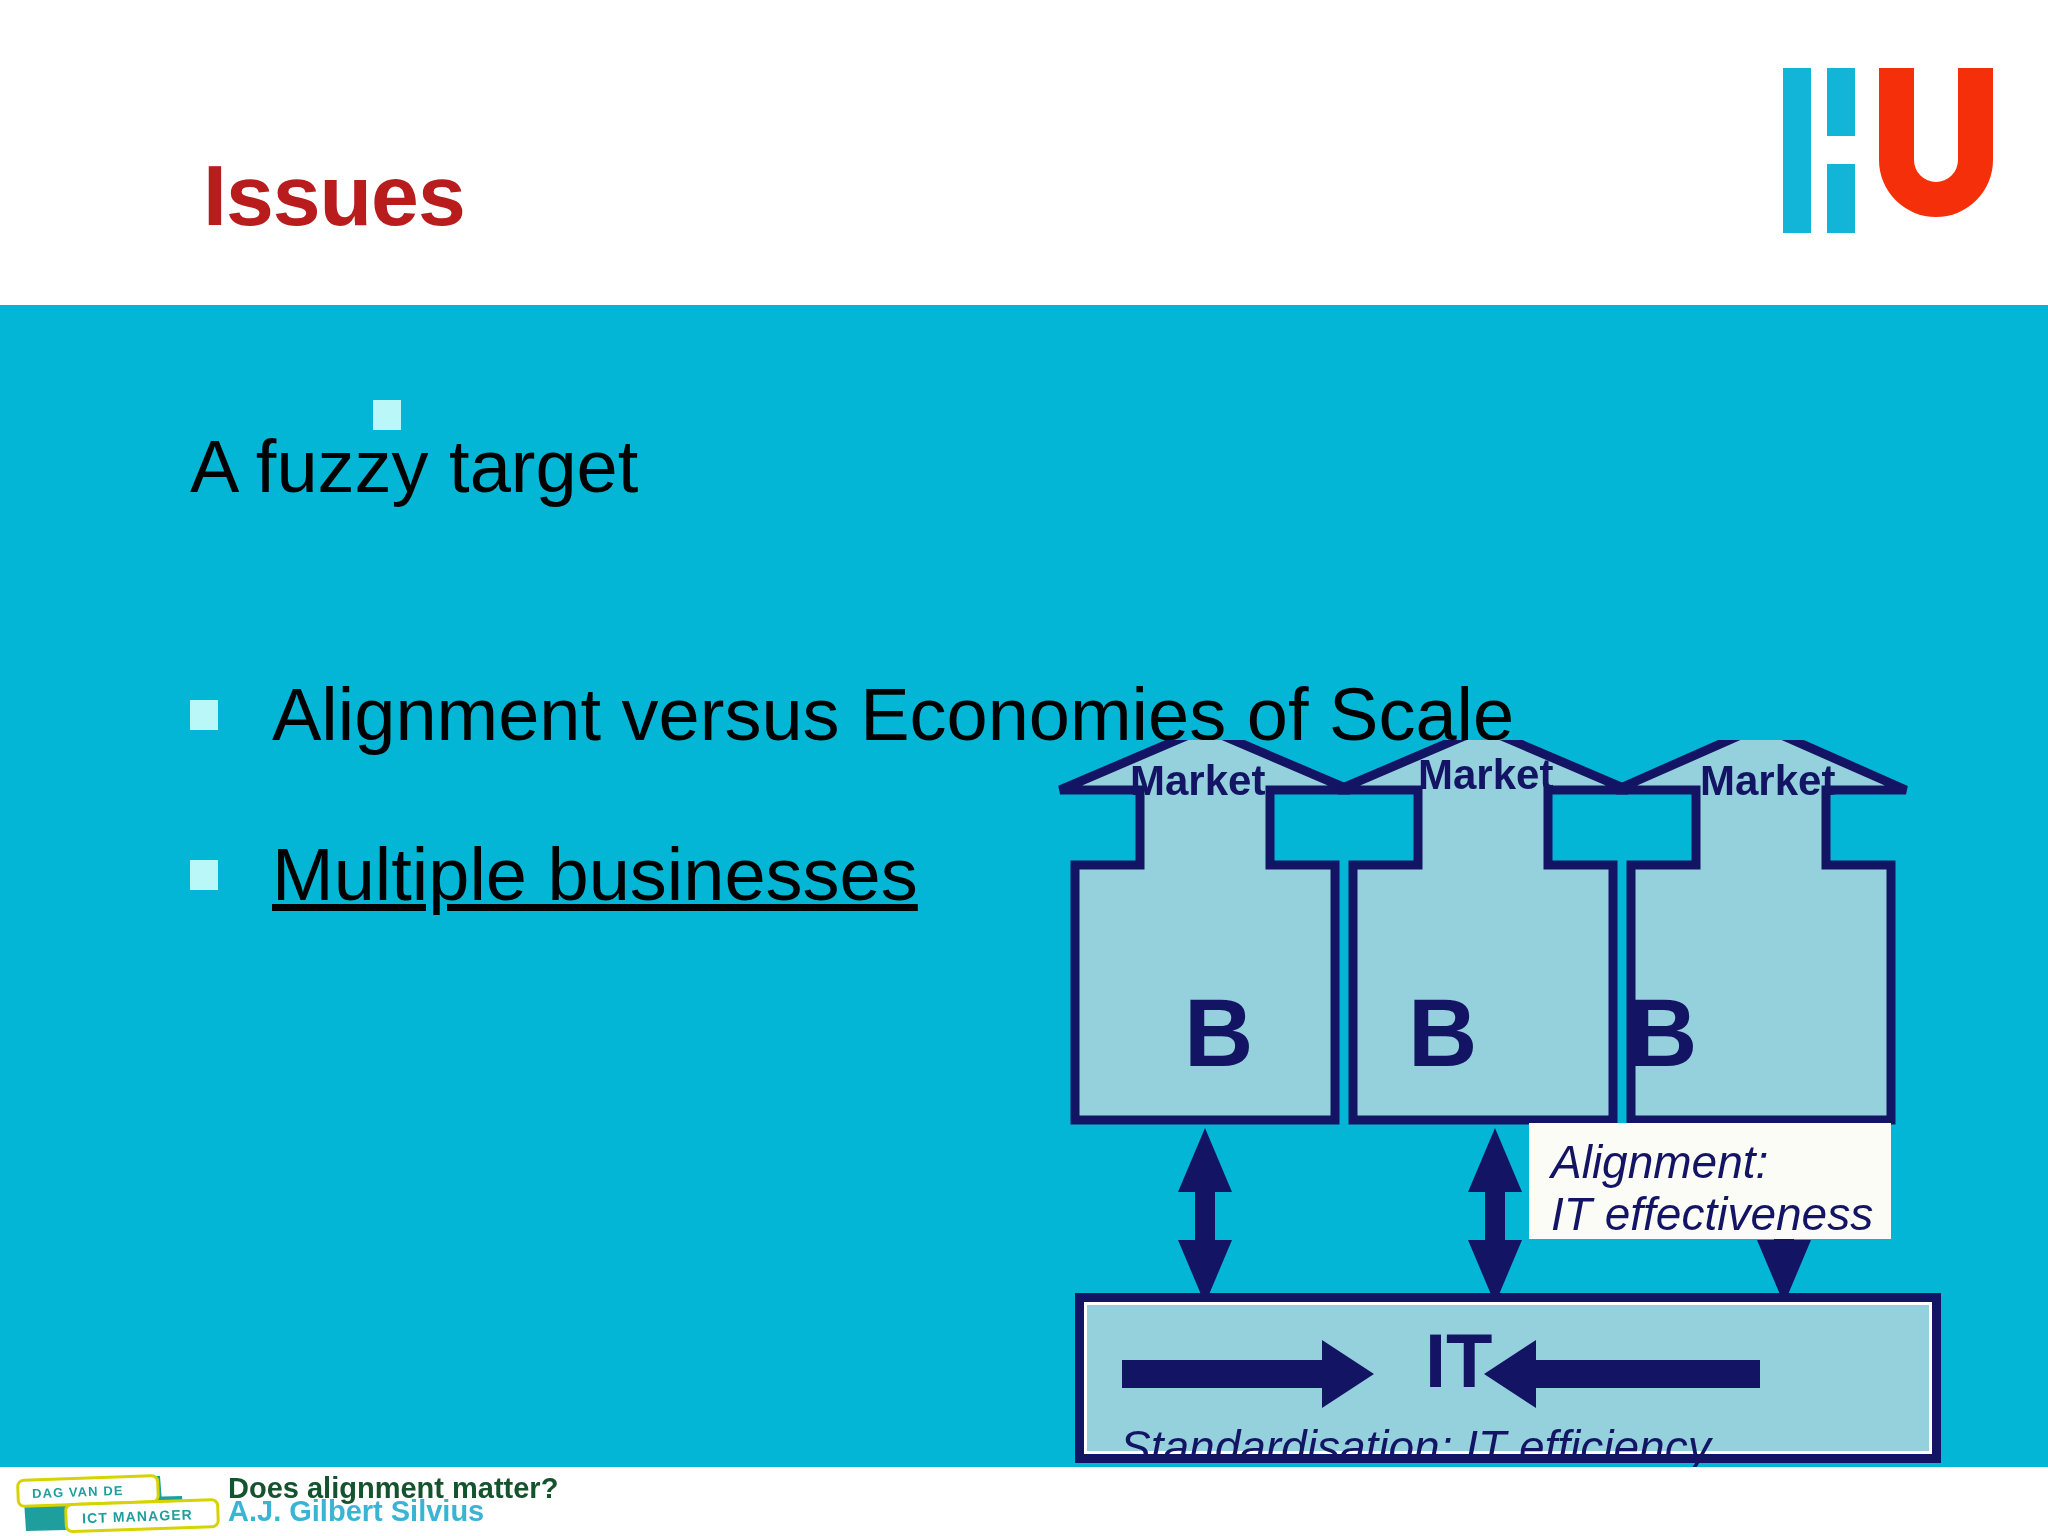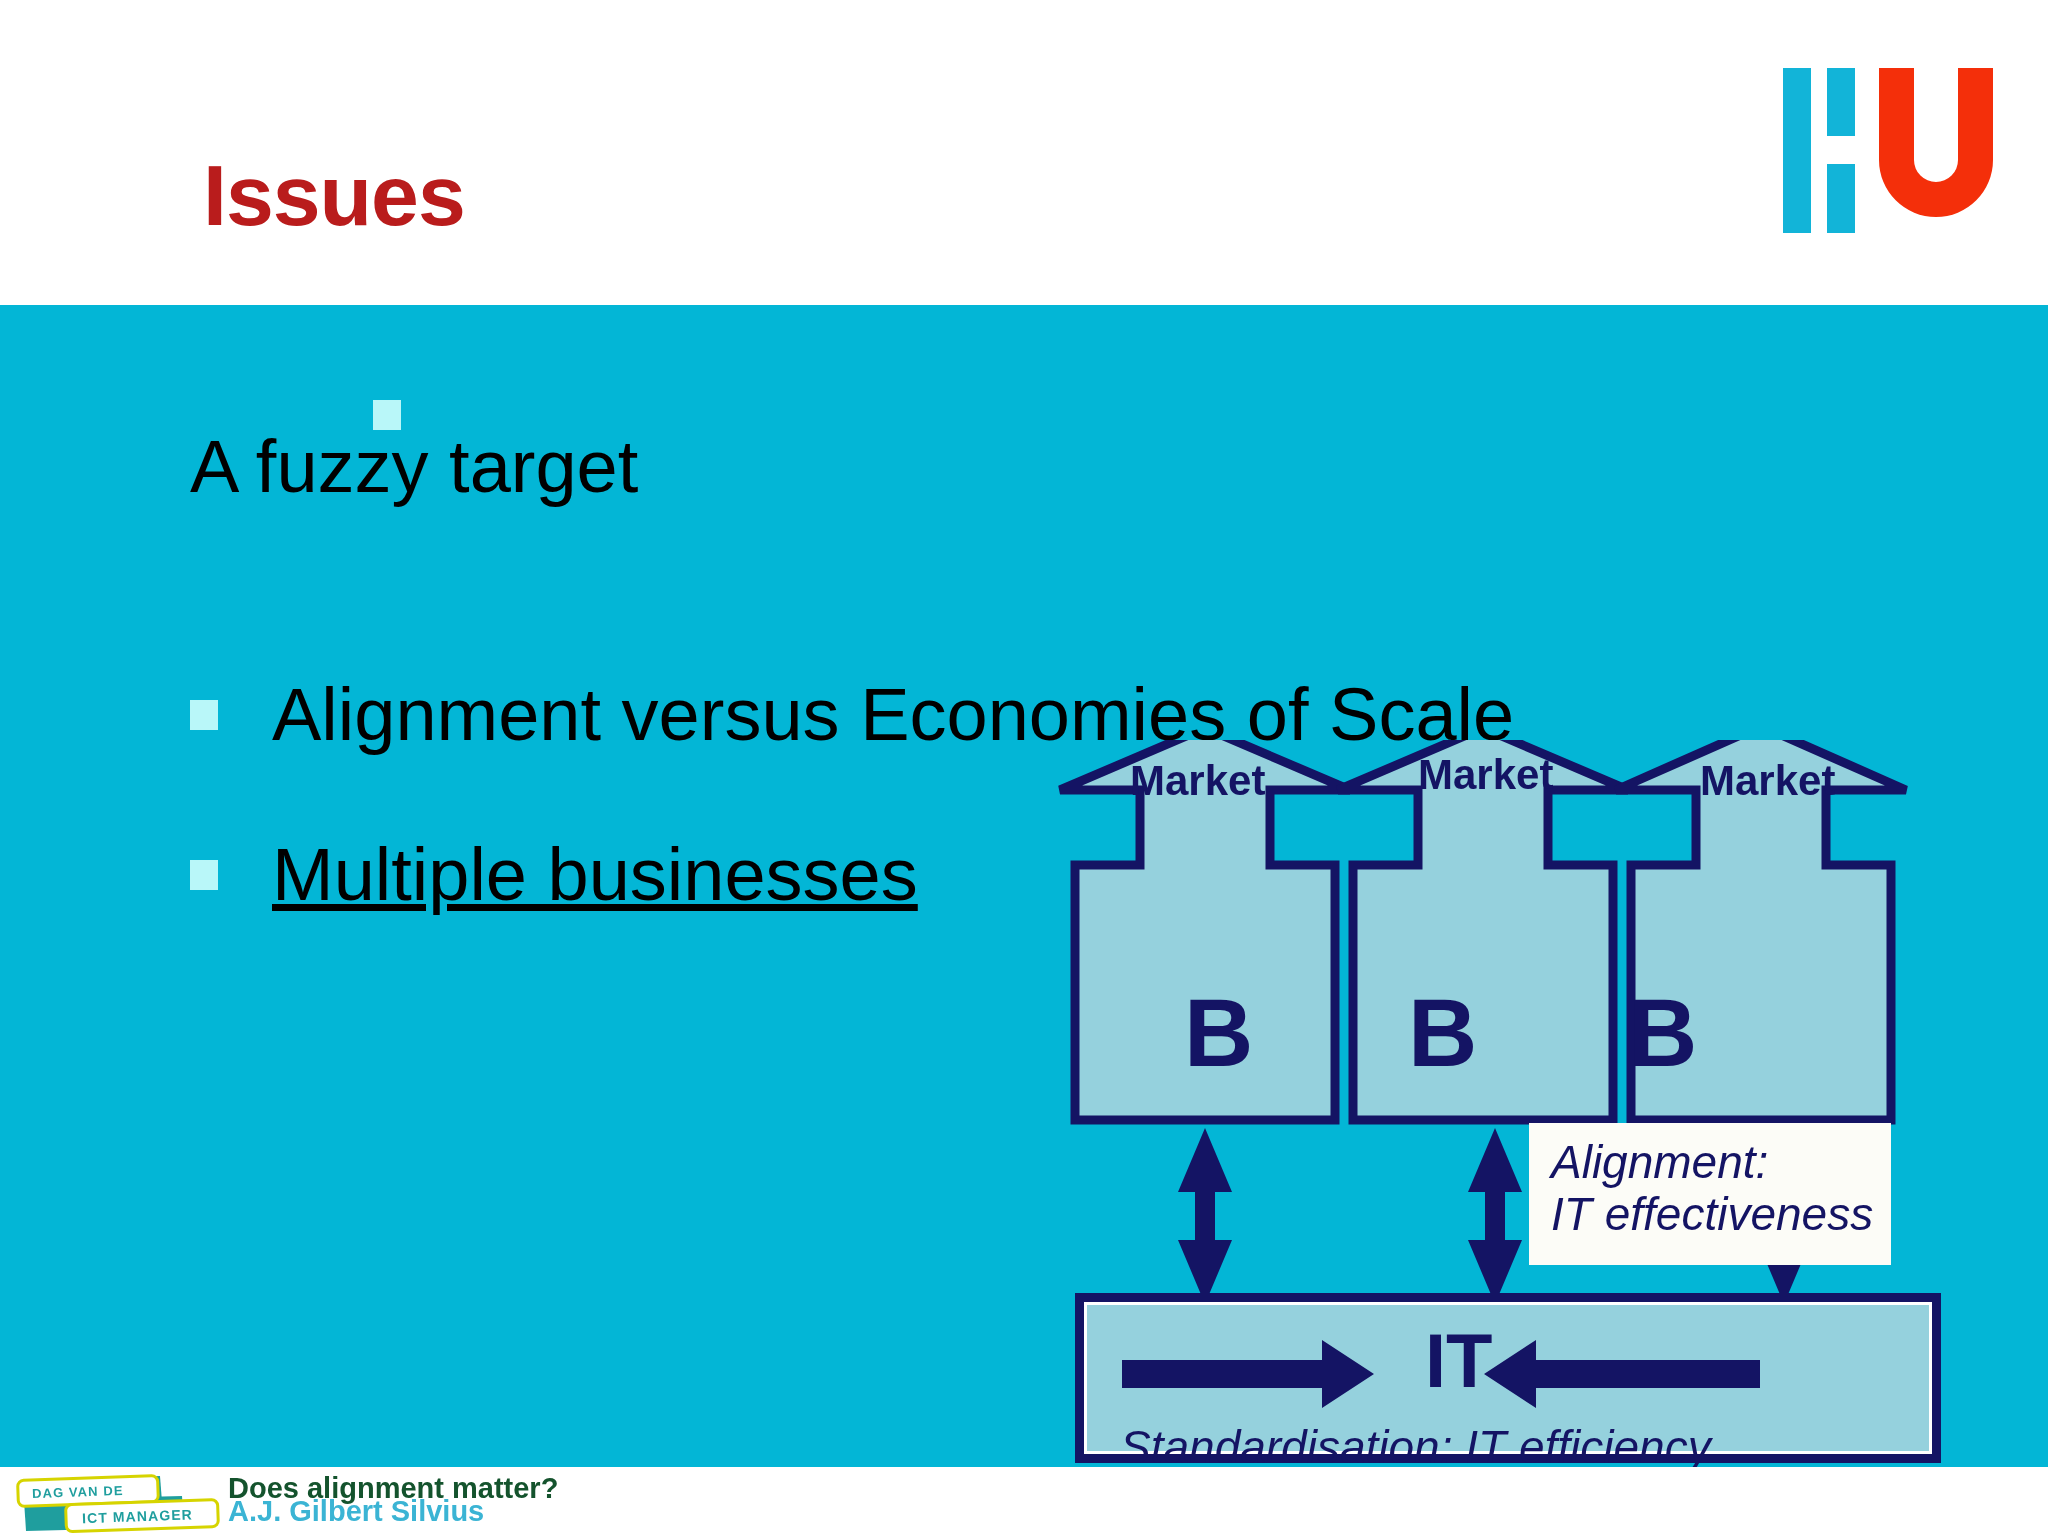--- a/index.html
+++ b/index.html
@@ -142,21 +142,21 @@
     white-space: nowrap;
     line-height: 1;
   }
 
   
   #alignment-box {
     position: absolute;
     left: 489px;
     top: 383px;
     width: 362px;
-    height: 142px;
+    height: 116px;
     background: #fcfcf7;
     padding: 14px 0 0 22px;
     box-sizing: border-box;
   }
   #alignment-box .line {
     font-size: 46px;
     font-style: italic;
     color: #141464;
     line-height: 1.12;
     white-space: nowrap;

